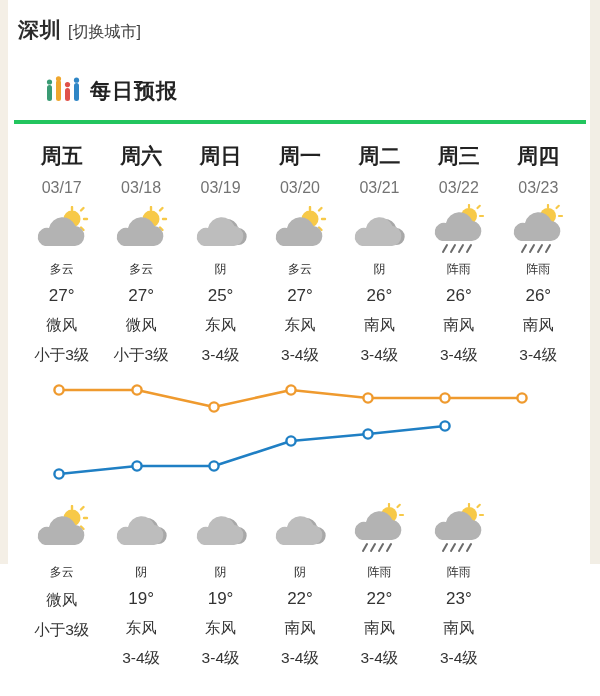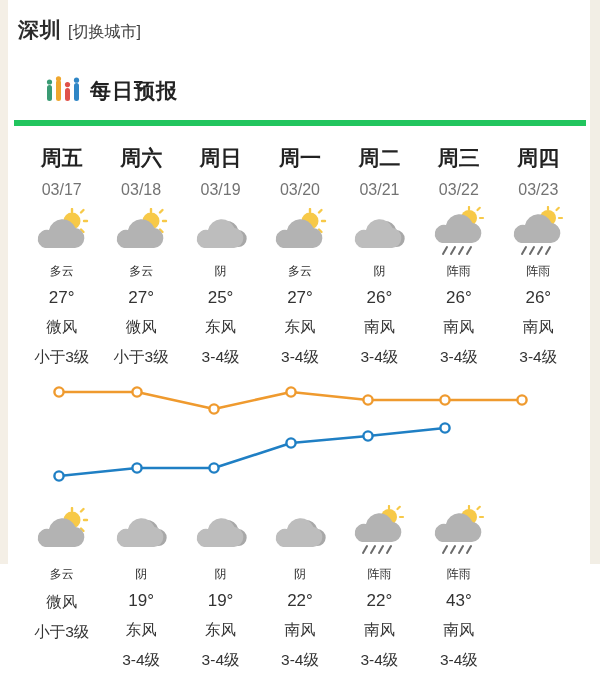--- a/index.html
+++ b/index.html
@@ -57,21 +57,21 @@
     border-radius: 4px;
     box-shadow: 0 0 0 0 rgba(0,0,0,0);
     padding: 0 0 4px 0;
     z-index: 2;
   }
   .card-title-row {
     display: flex;
     align-items: center;
     gap: 10px;
     padding: 16px 0 14px 32px;
-    border-bottom: 6px solid #22c55e;
+    border-bottom: 4px solid #22c55e;
   }
   .bars-icon { display: block; }
   .card-title {
     font-size: 21px;
     font-weight: bold;
     color: #222;
     letter-spacing: 1px;
   }
   .grid {
     display: grid;
@@ -444,21 +444,21 @@
               <g stroke="#6b6b6b" stroke-width="2" stroke-linecap="round">
                 <line x1="19" y1="41" x2="15" y2="48"></line>
                 <line x1="27" y1="41" x2="23" y2="48"></line>
                 <line x1="35" y1="41" x2="31" y2="48"></line>
                 <line x1="43" y1="41" x2="39" y2="48"></line>
               </g>
             </svg>
           </span>
         </div>
         <div class="cond">阵雨</div>
-        <div class="temp">43°</div>
+        <div class="temp">23°</div>
         <div class="wind">南风</div>
         <div class="windlevel">3-4级</div>
       </div>
 
       <div class="col spacer-col"></div>
     </div>
 
   </div>
 </div>
 

